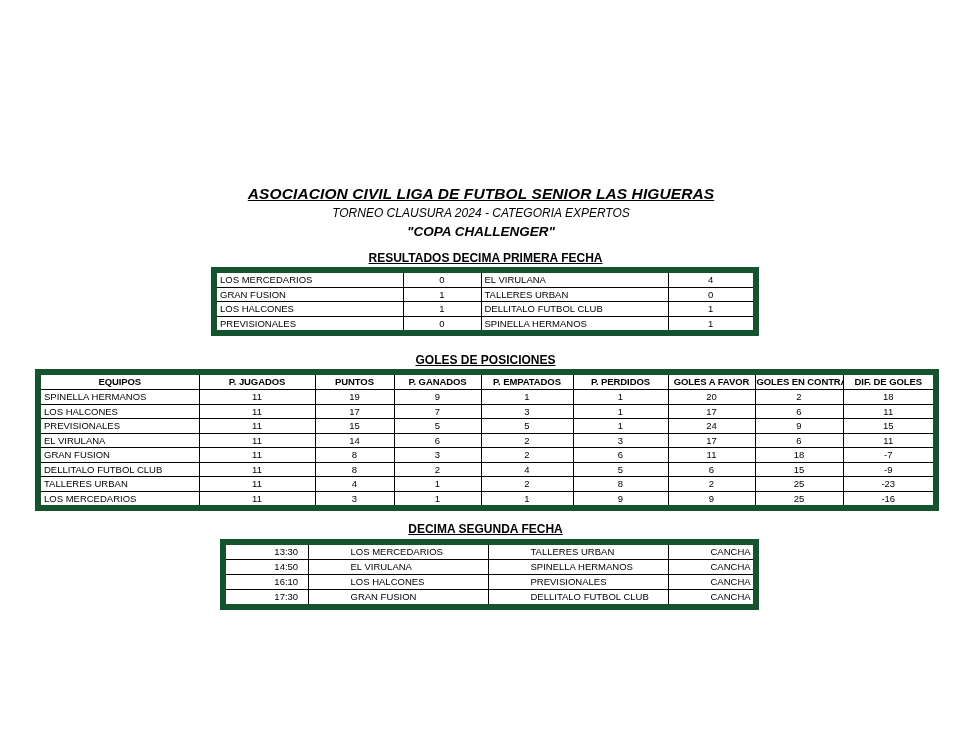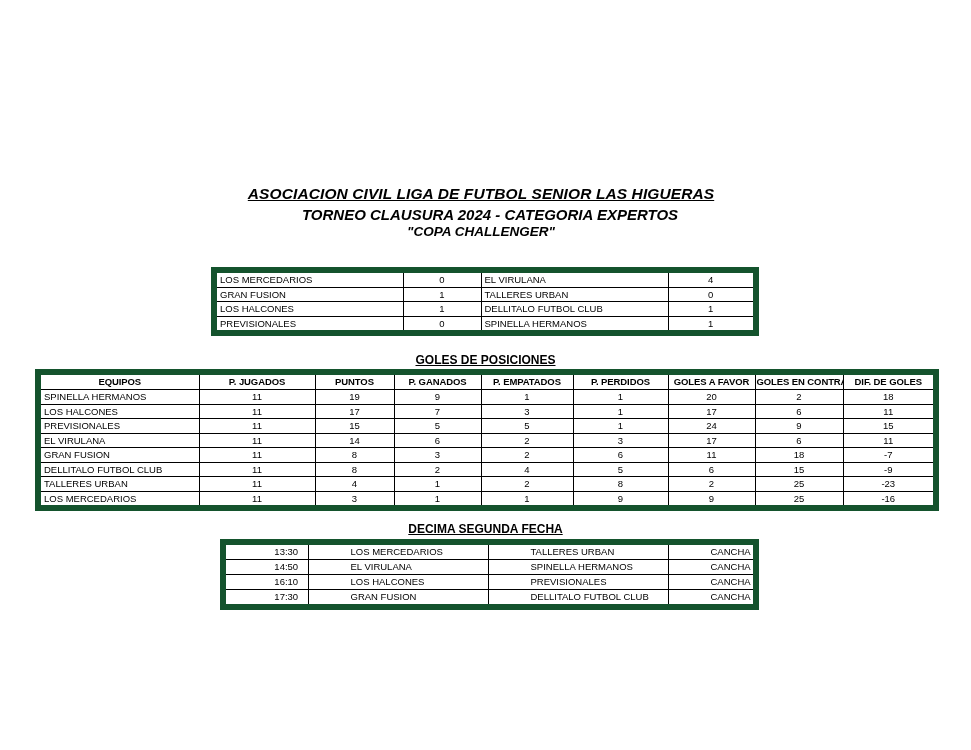--- a/index.html
+++ b/index.html
@@ -34,25 +34,24 @@
     top: 185px;
     font-size: 15.5px;
     font-weight: bold;
     font-style: italic;
     text-decoration: underline;
     letter-spacing: 0.1px;
     white-space: nowrap;
   }
   .title-sub1 {
     top: 206px;
-    font-size: 15px;
-    font-weight: bold;
+    font-size: 12px;
+    font-weight: normal;
     font-style: italic;
     white-space: nowrap;
-    margin-left: 9px;
   }
   .title-sub2 {
     top: 224px;
     font-size: 13.5px;
     font-weight: bold;
     font-style: italic;
     white-space: nowrap;
   }
   .section-title {
     position: absolute;
@@ -145,20 +144,21 @@
 <body>
 
 <div class="page">
 
   <div class="title-block title-main">ASOCIACION CIVIL LIGA DE FUTBOL SENIOR LAS HIGUERAS</div>
 
   <div class="title-block title-sub1">TORNEO CLAUSURA 2024 - CATEGORIA EXPERTOS</div>
 
   <div class="title-block title-sub2">"COPA CHALLENGER"</div>
 
+  <div class="section-title st-results">RESULTADOS DECIMA PRIMERA FECHA</div>
 
   <table class="grid" id="results-table">
     <colgroup>
       <col class="col-res-home">
       <col class="col-res-hsc">
       <col class="col-res-away">
       <col class="col-res-asc">
     </colgroup>
     <tbody id="results-body">
         <tr>

